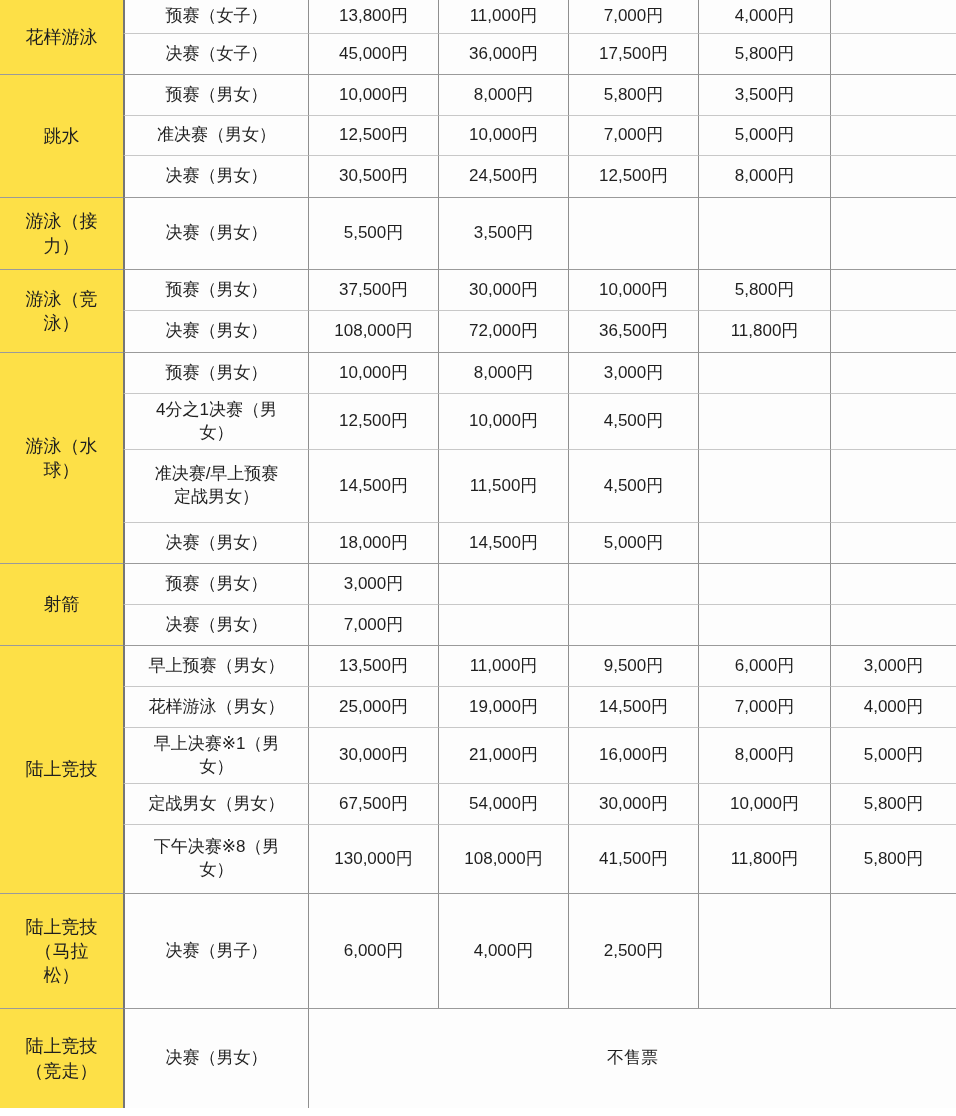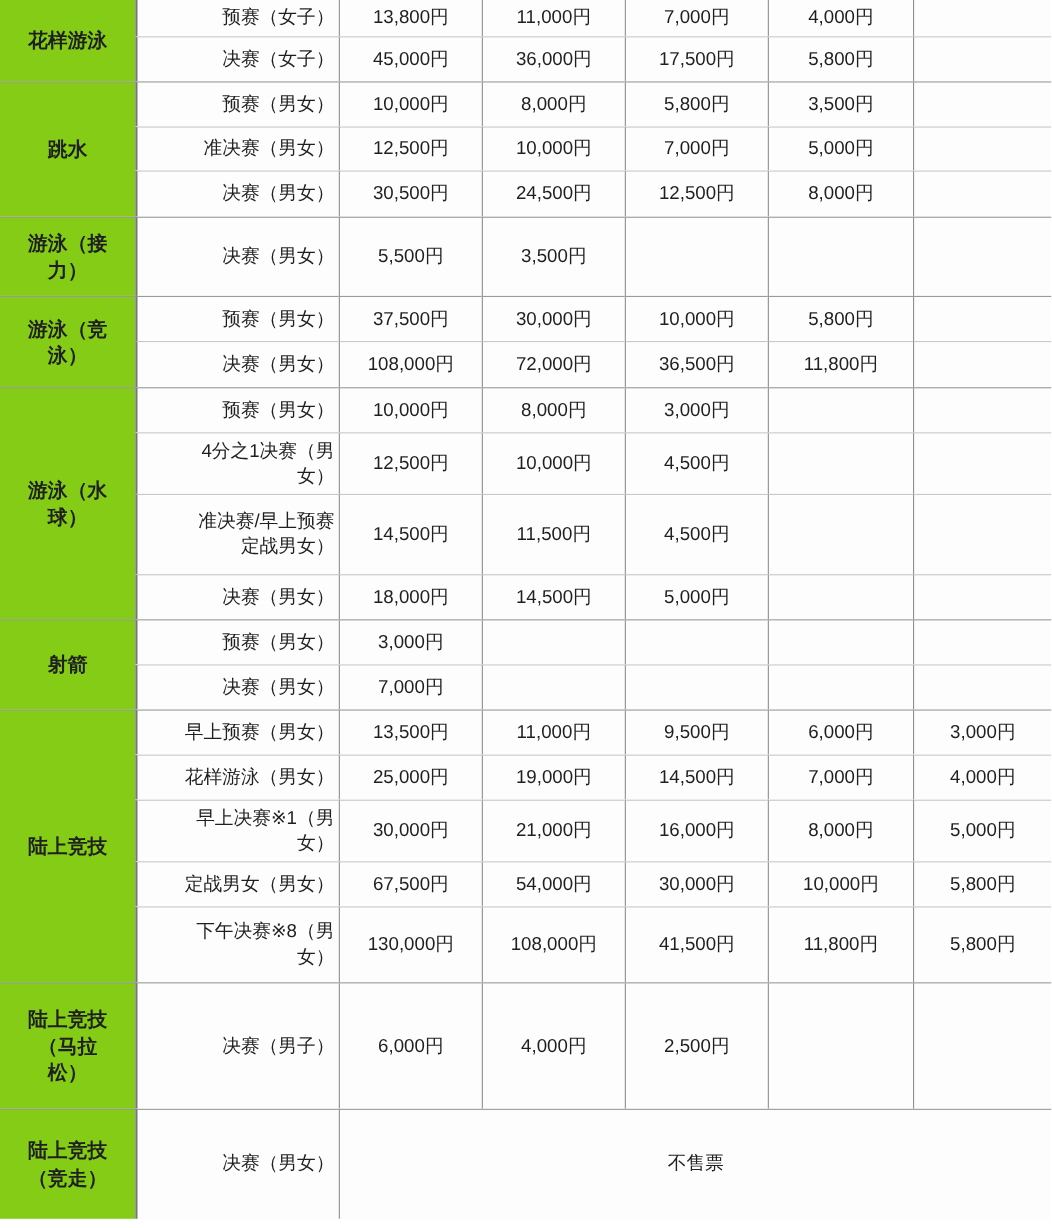--- a/index.html
+++ b/index.html
@@ -27,30 +27,29 @@
     vertical-align: middle;
     font-size: 17px;
     line-height: 1.35;
     padding: 2px 4px;
     background: #fdfdfd;
     border-top: 1px solid #9a9a9a;
     border-left: 1px solid #8f8f8f;
     overflow: hidden;
   }
   td.cat-col {
-    background: #84cc16;
-    font-weight: bold;
+    background: #fde047;
+    font-weight: normal;
     font-size: 18px;
     border-left: none;
     white-space: pre-line;
   }
   td.round-col {
     border-left: 2px solid #767676;
     white-space: pre-line;
-    text-align: right;
   }
   td.price-col, td.merged-col {
     border-left: 1px solid #8f8f8f;
   }
   tr.row-cont td { border-top-color: #c8c8c8; }
   tr.first-row td { border-top: none; }
 </style>
 </head>
 <body>
 

